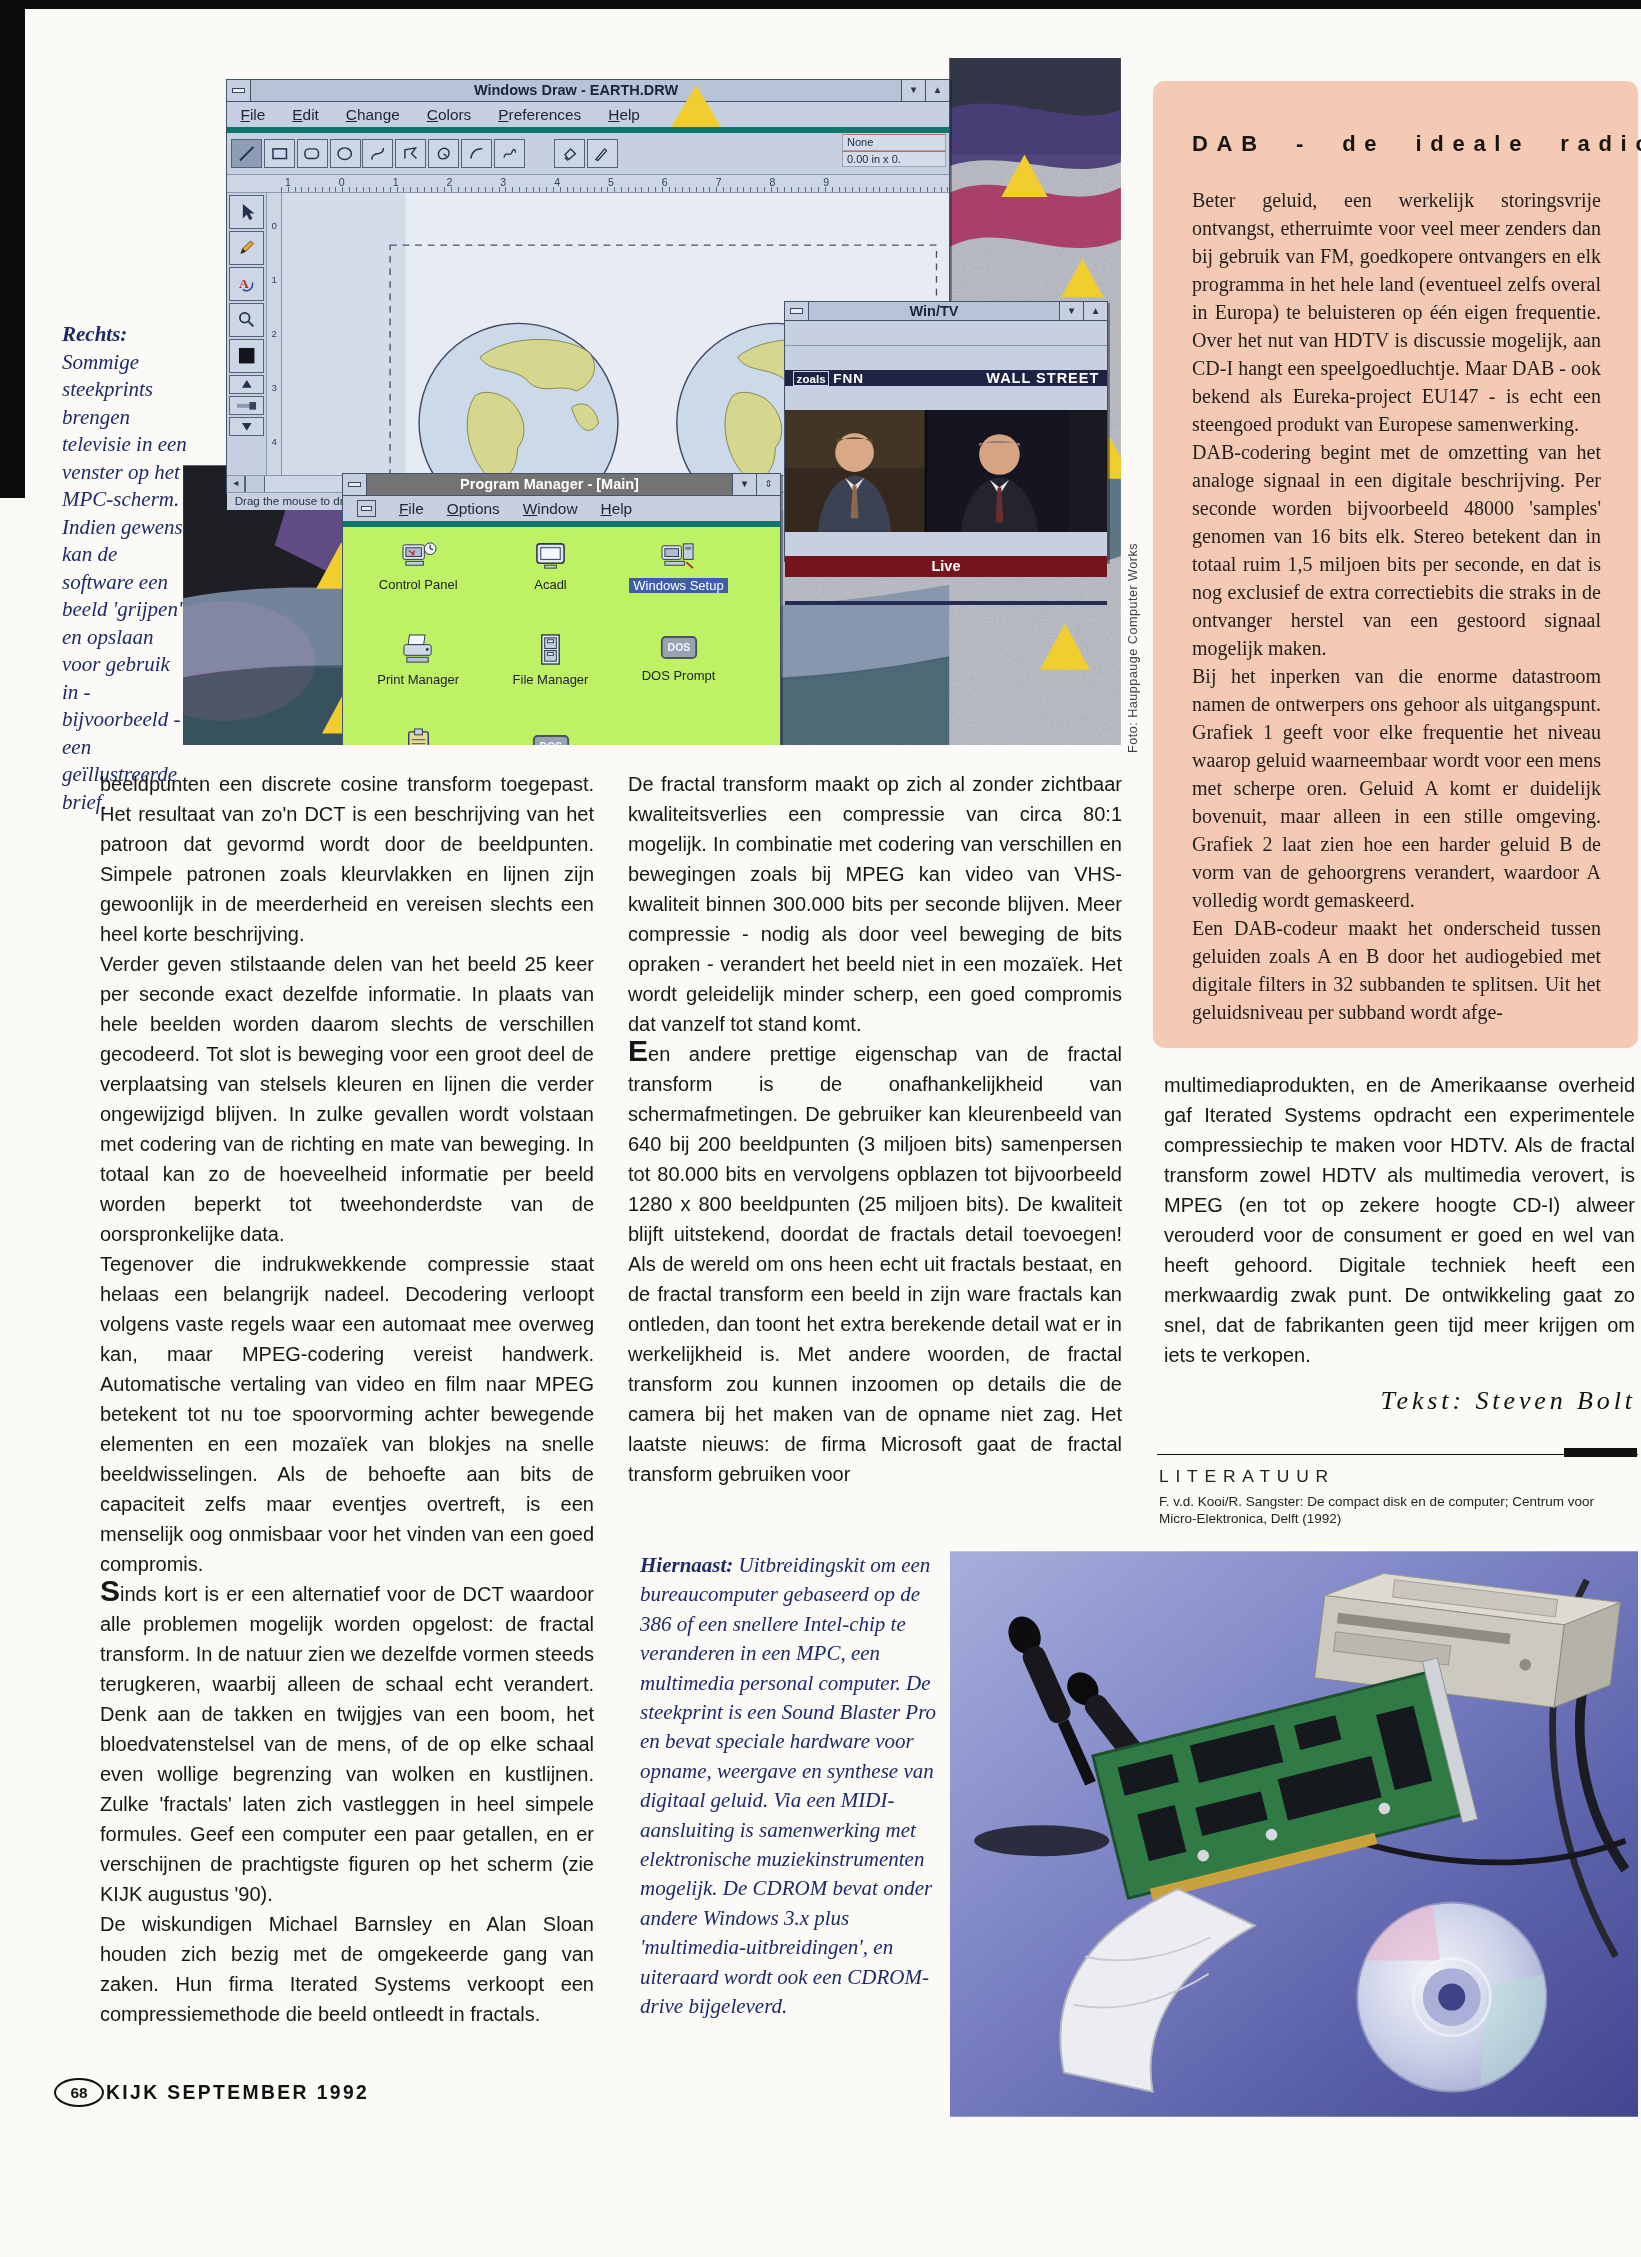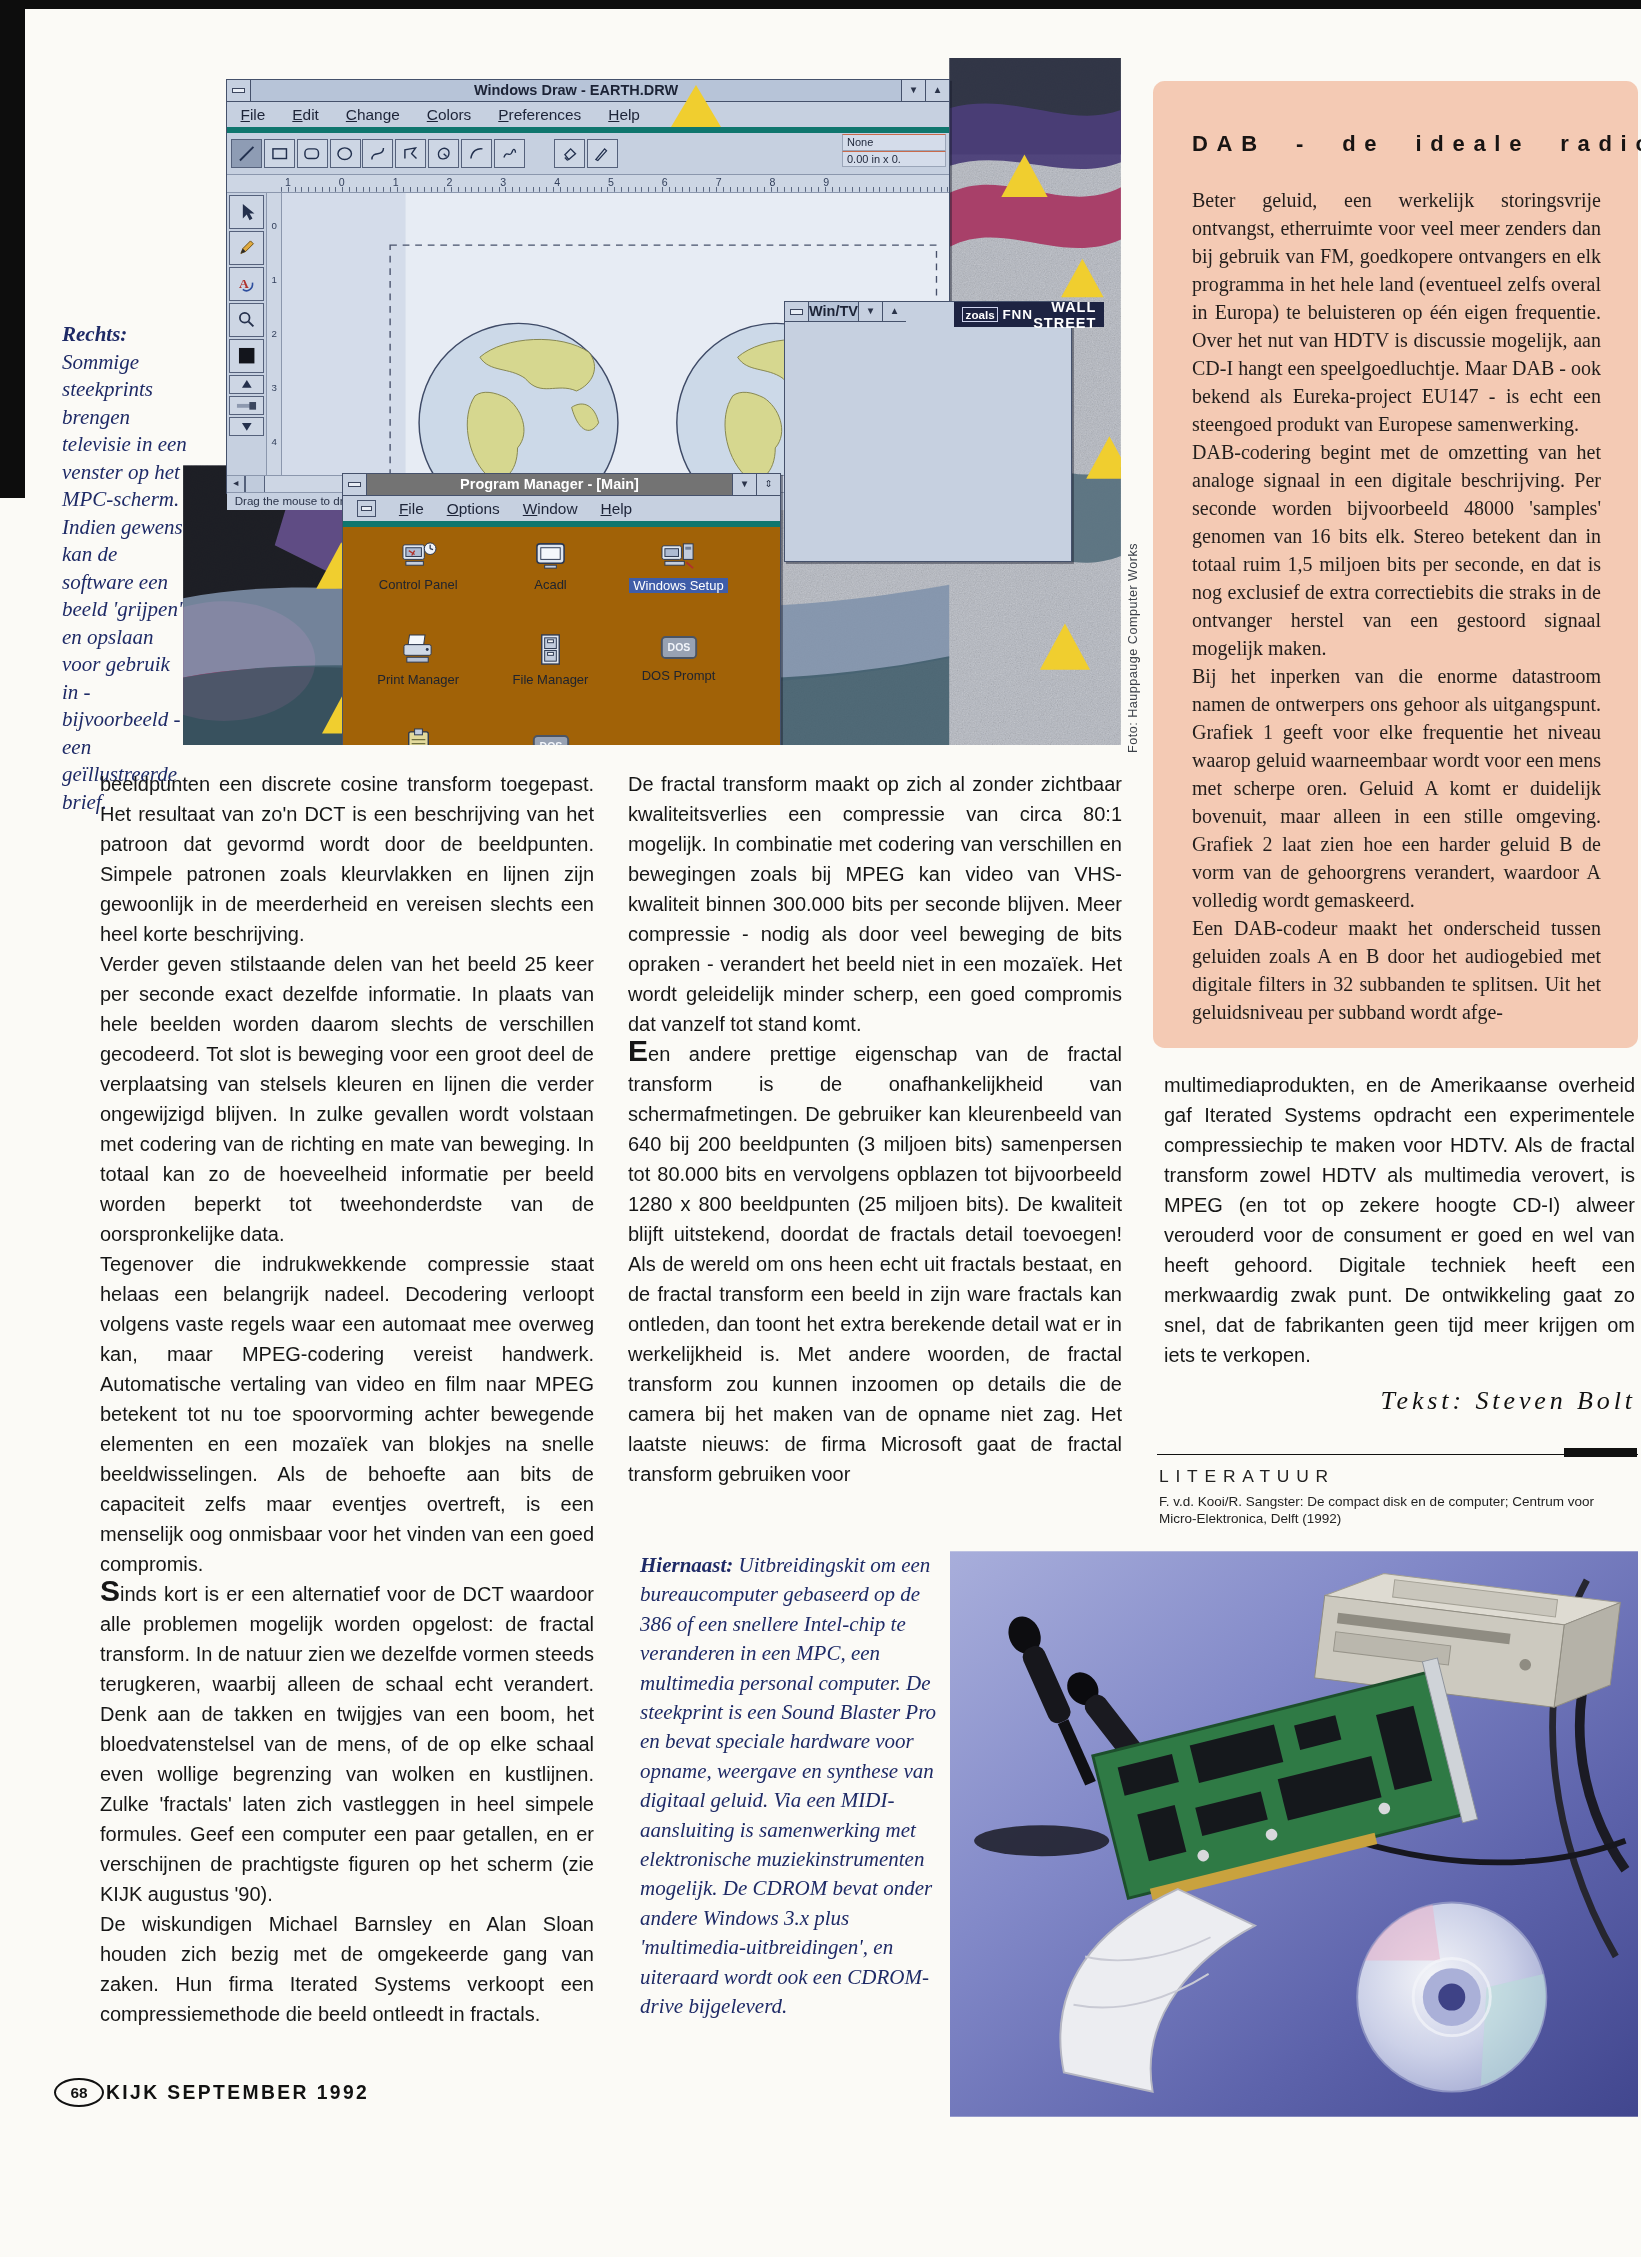--- a/index.html
+++ b/index.html
@@ -111,21 +111,21 @@
   .tv-fnn{font-size:13.5px;font-weight:bold;letter-spacing:1px;}
   .tv-headline{flex:1;text-align:right;font-size:14.5px;font-weight:bold;letter-spacing:1px;}
   .tv-video{height:122px;display:flex;background:#191a22;}
   .tv-live{height:21px;background:#76141e;color:#fff;text-align:center;
            font-weight:bold;font-size:14.5px;line-height:21px;}
   .tv-ticker{background:#262b52;color:#c9d2f2;font-size:11px;line-height:14.5px;
              padding:1.9px 3.9px;letter-spacing:1px;white-space:nowrap;overflow:hidden;
              font-weight:bold;flex:1;}
 
   
-  .pm-body{position:relative;height:241px;background:#a16207;}
+  .pm-body{position:relative;height:241px;background:#bef264;}
   .pm-icon{position:absolute;width:135px;text-align:center;}
   .pm-icon .glyph{display:inline-block;}
   .pm-icon .lbl{display:block;font-size:13px;color:#20242e;margin-top:1.9px;}
   .pm-icon .lbl.sel{background:#3f5da8;color:#fff;display:inline-block;padding:0 3.9px;}
 
   .credit{left:1126px;top:328px;height:425px;writing-mode:vertical-rl;
           transform:rotate(180deg);font-size:12.6px;color:#3c4149;letter-spacing:0.5px;}
 
   
   .photo{left:950px;top:1551px;width:688px;height:566px;overflow:hidden;}
@@ -422,21 +422,21 @@
       </div>
       <div class="pm-icon" style="left:140px;top:205px;">
         <span class="glyph"><svg width="42" height="29" viewBox="0 0 44 30">
               <rect x="4" y="4" width="36" height="22" rx="4" fill="#98a2b3" stroke="#4a5464" stroke-width="2"></rect>
               <text x="22" y="19" text-anchor="middle" font-size="11" font-weight="bold" fill="#f2f5fa" font-family="Liberation Sans,sans-serif">DOS</text>
             </svg></span>
       </div>
     </div>
   </div>
 
-  <div class="win" style="left:601px;top:243px;width:288px;height:261px;z-index:30;display:flex;flex-direction:row;gap:24px;">
+  <div class="win" style="left:601px;top:243px;width:324px;height:261px;z-index:30;display:flex;flex-direction:column;gap:24px;">
     <div class="tbar" style="height:19.3px;">
       <div class="ctrlbox">
           <i></i>
         </div>
       <div class="ttext" style="line-height:18.3px;">Win/TV</div>
       <div class="wbtn" style="line-height:17.4px;">▼</div>
       <div class="wbtn" style="line-height:17.4px;">▲</div>
     </div>
     <div style="height:6.8px;background:#c6d0e0;border-bottom:1px solid #8b97ad;"></div>
     <div class="tv-logo">

